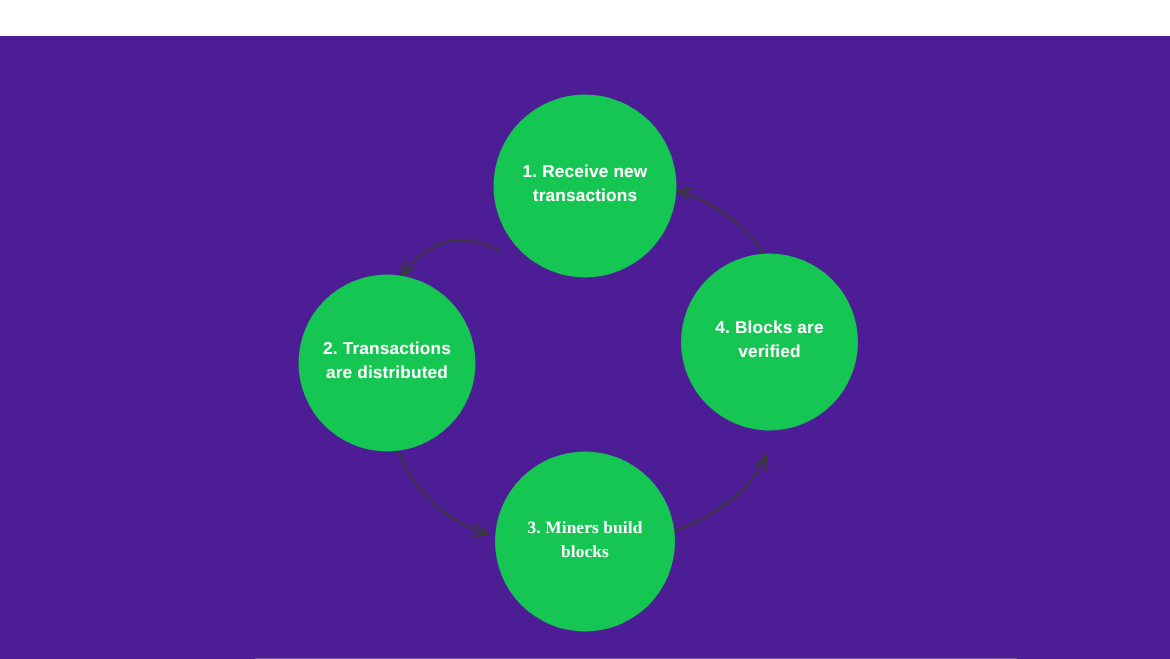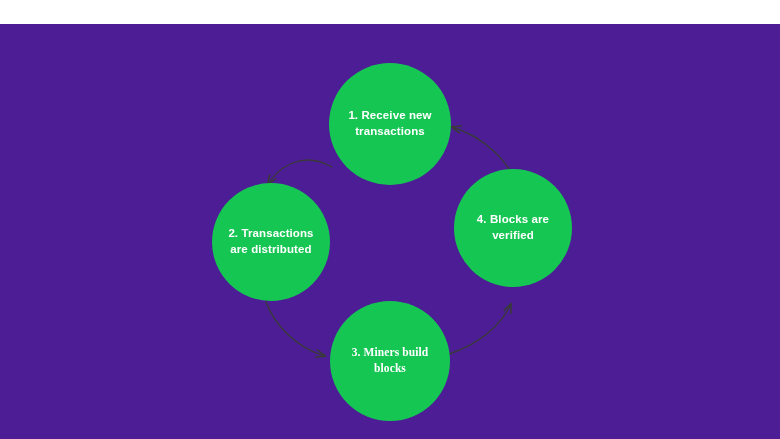--- a/index.html
+++ b/index.html
@@ -61,21 +61,21 @@
     <path fill="none" stroke="#3a3a3a" stroke-width="1.35" stroke-linecap="round" marker-end="url(#ah)" d="M 266 278 C 274 300 296 324 325 332"></path>
     <path fill="none" stroke="#3a3a3a" stroke-width="1.35" stroke-linecap="round" marker-end="url(#ah)" d="M 449 330 C 480 320 502 300 511 280"></path>
     <path fill="none" stroke="#3a3a3a" stroke-width="1.35" stroke-linecap="round" marker-end="url(#ah)" d="M 516 158 C 508 138 485 113 452 103"></path>
   </svg>
 
   <div class="node" id="n1" style="width: 122px; height: 122px; left: 329px; top: 39px; background: rgb(22, 198, 83);">
     <span class="node-label" style="color: rgb(255, 255, 255);">1. Receive new
 transactions</span>
   </div>
 
-  <div class="node" id="n2" style="width: 118px; height: 118px; left: 212px; top: 159px; background: rgb(22, 198, 83);">
+  <div class="node" id="n2" style="width: 118px; height: 118px; left: 199px; top: 159px; background: rgb(22, 198, 83);">
     <span class="node-label" style="color: rgb(255, 255, 255);">2. Transactions
 are distributed</span>
   </div>
 
   <div class="node" id="n3" style="width: 120px; height: 120px; left: 330px; top: 277px; background: rgb(22, 198, 83);">
     <span class="node-label" style="color: rgb(255, 255, 255); font-family: Liberation Serif, serif;">3. Miners build
 blocks</span>
   </div>
 
   <div class="node" id="n4" style="width: 118px; height: 118px; left: 454px; top: 145px; background: rgb(22, 198, 83); align-items: center;">

